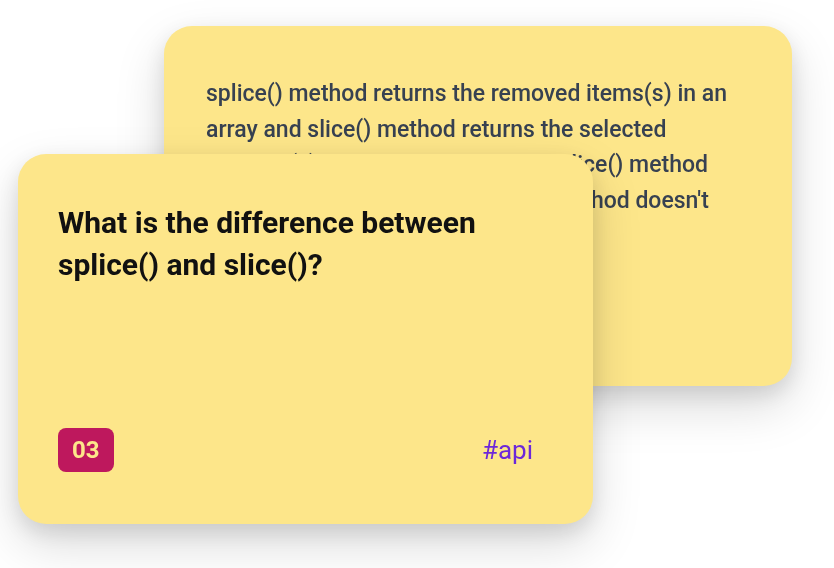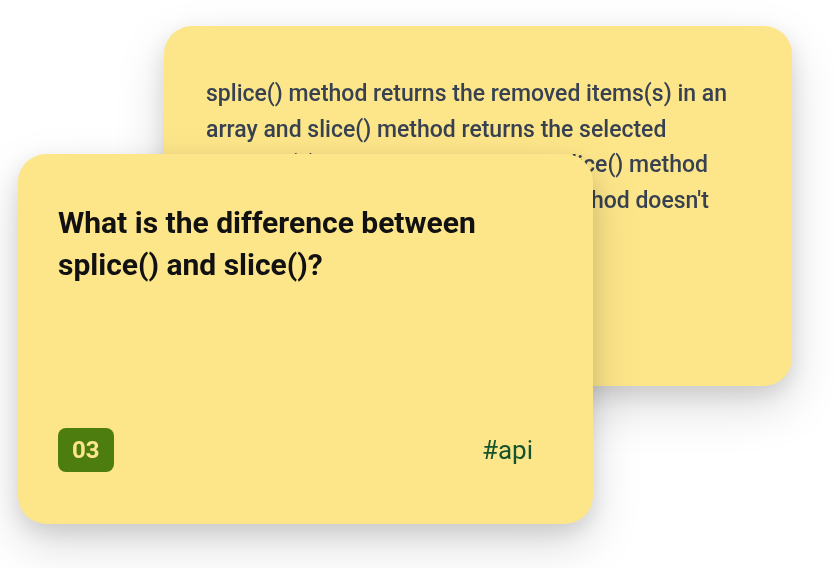--- a/index.html
+++ b/index.html
@@ -56,32 +56,32 @@
       color: #111111;
     }
     
     .card-footer {
       display: flex;
       align-items: center;
       justify-content: space-between;
     }
     
     .number-badge {
-      background: #4d7c0f;
+      background: #be185d;
       color: #fde68a;
       font-size: 24px;
       font-weight: 700;
       padding: 10px 14px;
       border-radius: 8px;
       line-height: 1;
     }
     
     .tag-text {
       font-size: 26px;
-      color: #14532d;
+      color: #6d28d9;
       font-weight: 400;
       margin-right: 20px;
     }
   </style>
 </head>
 <body>
 
 <div class="card card-back">
   <p class="card-back-text">splice() method returns the removed items(s) in an array and slice() method returns the selected element(s) in a new array object. splice() method changes the original array, slice() method doesn't change the original array.</p>
 </div>

